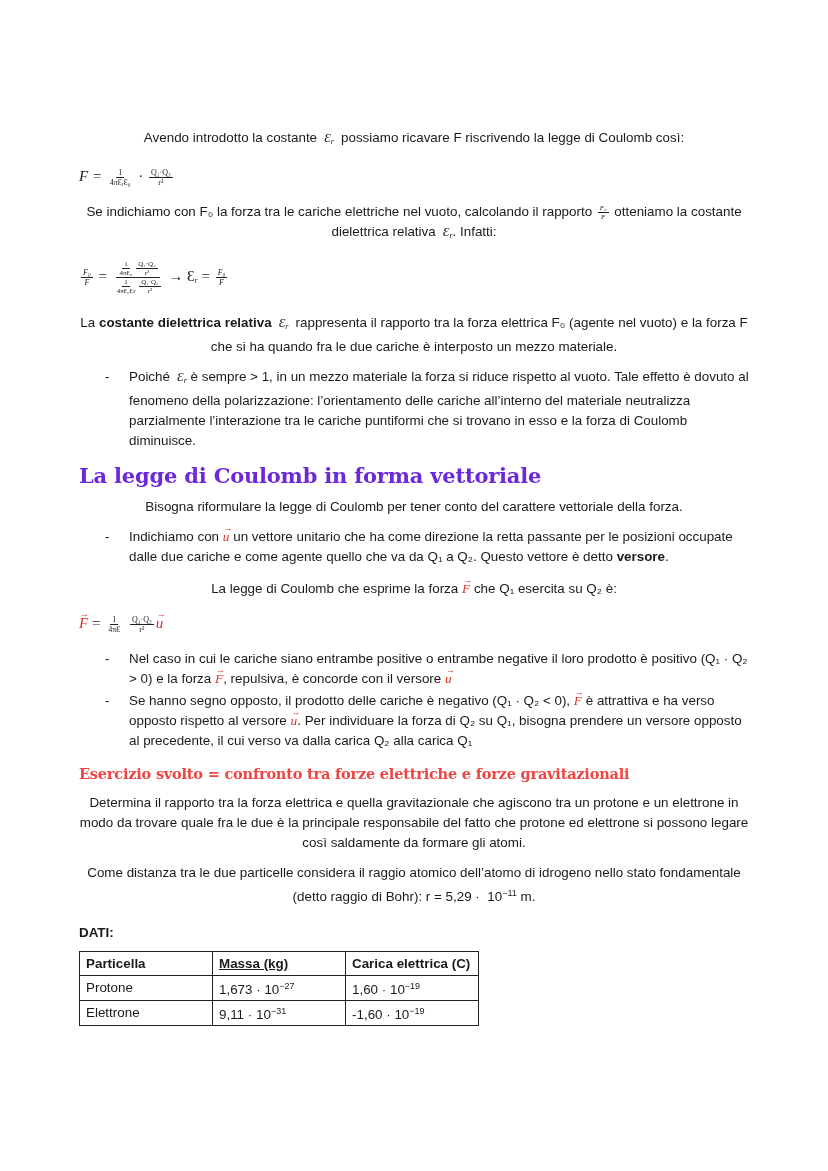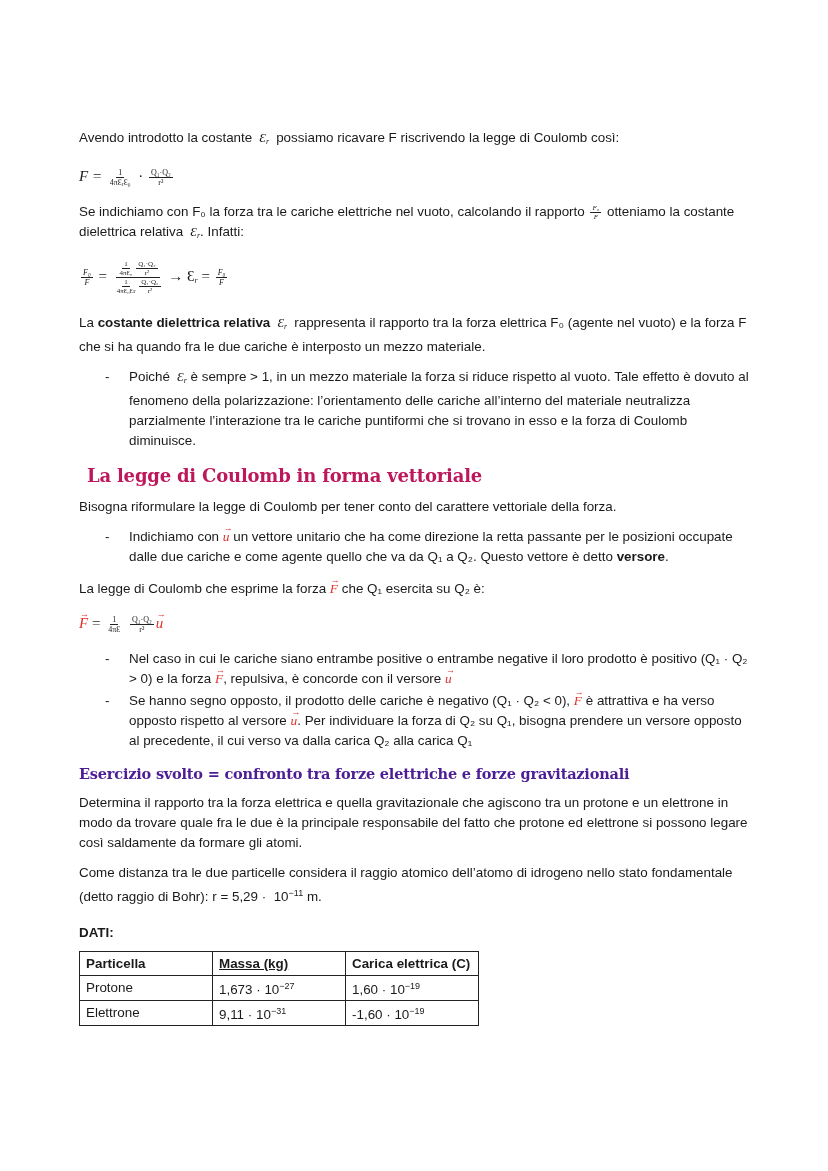--- a/index.html
+++ b/index.html
@@ -1,36 +1,36 @@
 <!DOCTYPE html>
 <html><head>
 <meta charset="utf-8">
 <style>
   html, body { margin: 0; padding: 0; background: #ffffff; }
   body { width: 828px; height: 1171px; position: relative; overflow: hidden;
          font-family: "Liberation Sans", "DejaVu Sans", sans-serif; color: #1a1a1a; }
   .page { position: absolute; left: 79px; top: 128px; width: 670px; font-size: 13.4px; line-height: 20px; }
   p { margin: 0; }
-  .para { margin-bottom: 10px; }
+  .para { margin-bottom: 10px; text-align: center; }
   .math { font-family: "Liberation Serif", "DejaVu Serif", serif; font-style: italic; }
   .red { color: #e0312b; }
   .frac { display: inline-flex; flex-direction: column; align-items: center; vertical-align: middle;
           font-size: 9.5px; line-height: 11px; margin: 0 2px; }
   .frac .num { border-bottom: 1px solid #222; padding: 0 2px; }
   .frac .den { padding: 0 2px; }
   .frac.small { font-size: 8px; line-height: 9px; }
   .frac.tiny { font-size: 7px; line-height: 8px; }
   .formula { font-family: "Liberation Serif", "DejaVu Serif", serif; font-size: 15px; margin: 4px 0 12px 0; line-height: 28px; }
   .formula i { font-style: italic; }
   .bullets { margin: 8px 0 12px 0; padding: 0; list-style: none; }
   .bullets li { position: relative; padding-left: 50px; margin-bottom: 2px; }
   .bullets li .dash { position: absolute; left: 26px; top: 0; }
-  h2.h-main { font-family: "DejaVu Serif", "Liberation Serif", serif; font-weight: bold; color: #be185d;
-              font-size: 18px; margin: 10px 0 8px 8px; line-height: 26px; letter-spacing: -0.2px; }
-  h3.h-ex { font-family: "DejaVu Serif", "Liberation Serif", serif; font-weight: bold; color: #4c1d95;
+  h2.h-main { font-family: "DejaVu Serif", "Liberation Serif", serif; font-weight: bold; color: #6d28d9;
+              font-size: 21px; margin: 10px 0 8px 0; line-height: 26px; letter-spacing: -0.2px; }
+  h3.h-ex { font-family: "DejaVu Serif", "Liberation Serif", serif; font-weight: bold; color: #ef4444;
             font-size: 14.5px; margin: 6px 0 8px 0; line-height: 22px; letter-spacing: -0.2px; }
   sub { font-size: 8px; vertical-align: -2px; }
   sup { font-size: 9px; vertical-align: 5px; }
   .vec { position: relative; display: inline-block; font-family: "Liberation Serif", serif; font-style: italic; }
   .vec::before { content: "\2192"; position: absolute; top: -9px; left: 1px; font-size: 9px; font-style: normal; }
   table.dati { border-collapse: collapse; margin-top: 8px; font-size: 13.4px; }
   table.dati th, table.dati td { border: 1px solid #222; text-align: left; height: 23px; padding: 0 6px; }
   table.dati th { font-weight: bold; }
   .c1 { width: 120px; } .c2 { width: 120px; text-decoration: underline; } .c3 { width: 120px; }
 </style>

